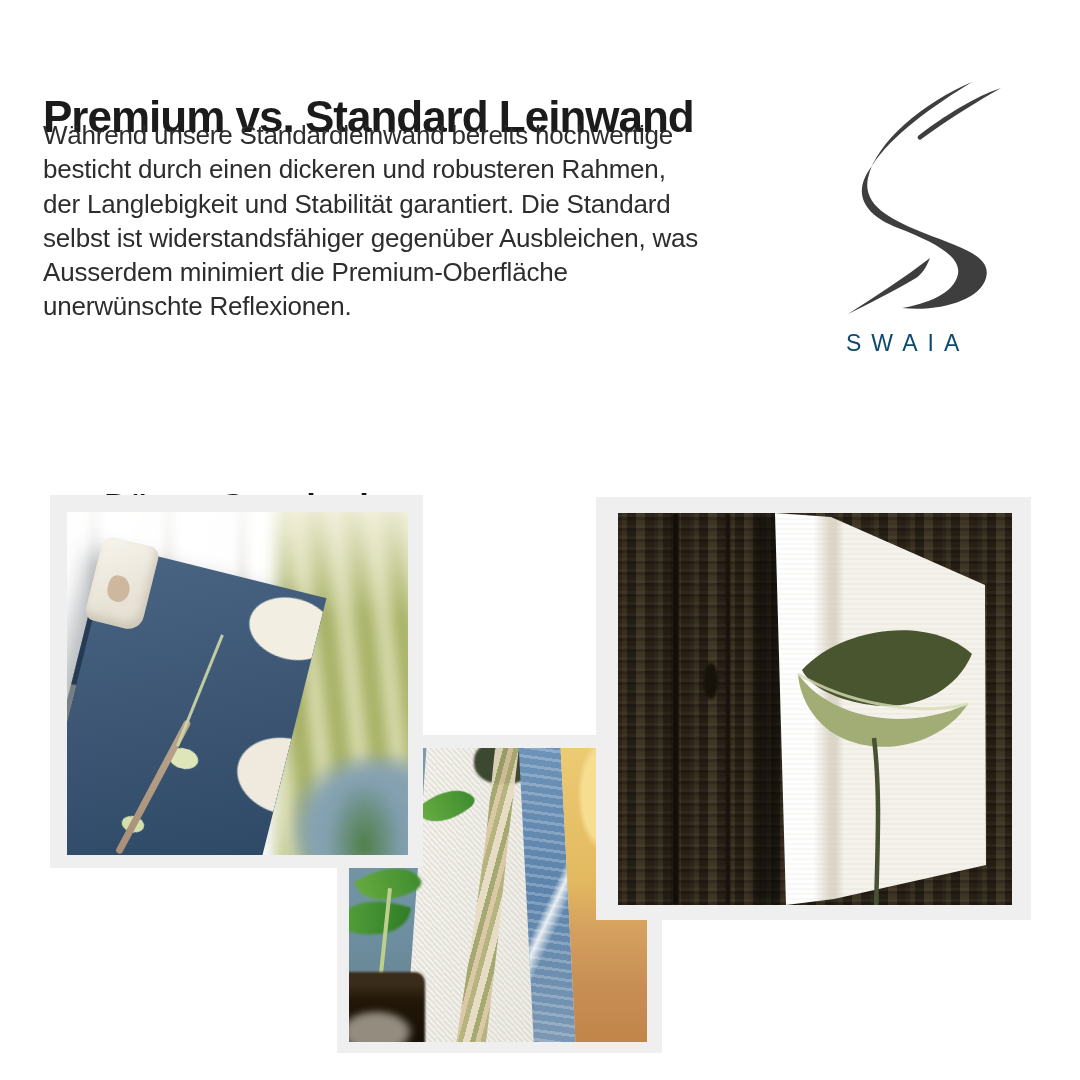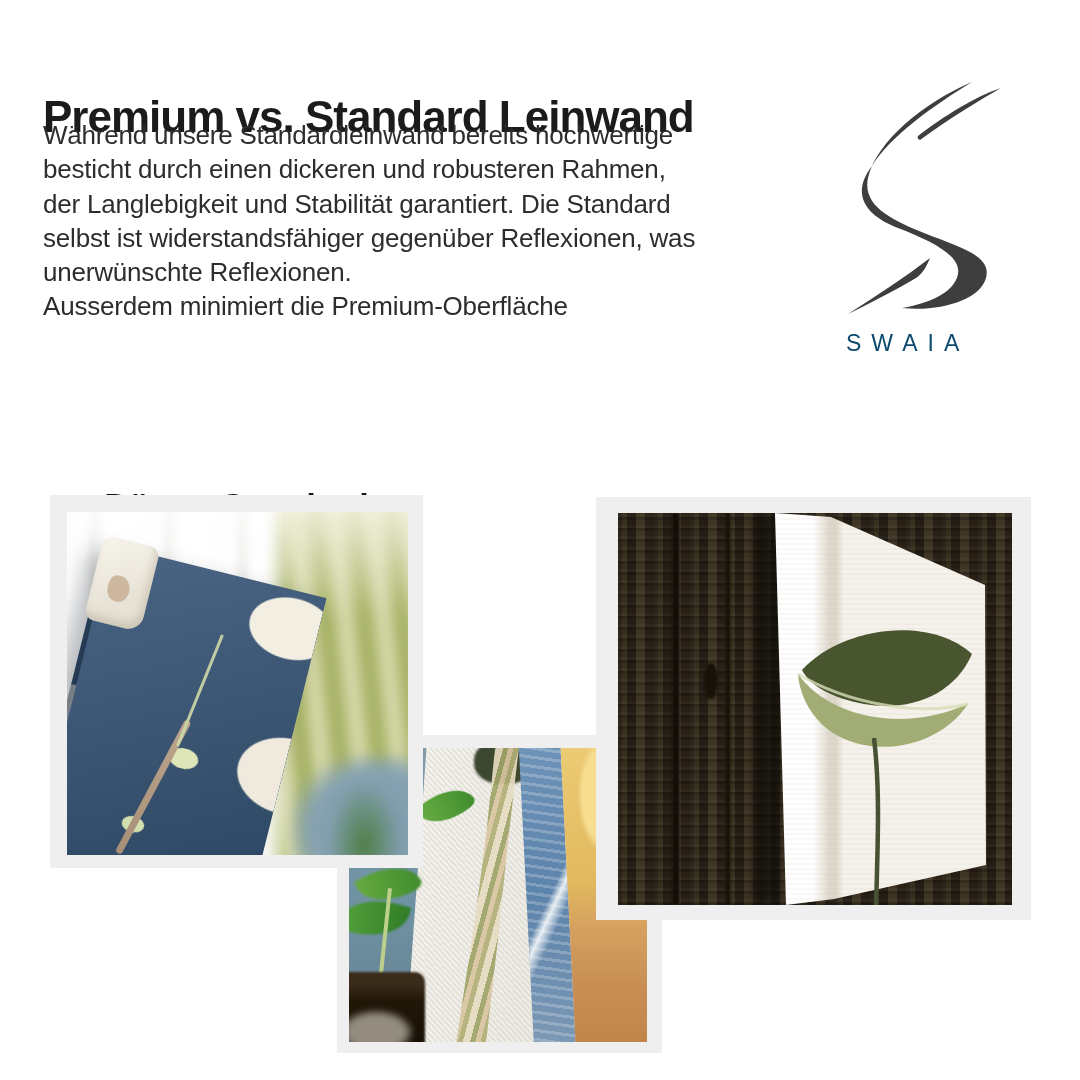--- a/index.html
+++ b/index.html
@@ -115,23 +115,23 @@
 <body>
 
 <div class="stage">
 
   <h1 class="title">Premium vs. Standard Leinwand</h1>
 
   <div class="intro">
     <div class="ln">Während unsere Standardleinwand bereits hochwertige</div>
     <div class="ln">besticht durch einen dickeren und robusteren Rahmen,</div>
     <div class="ln">der Langlebigkeit und Stabilität garantiert. Die Standard</div>
-    <div class="ln">selbst ist widerstandsfähiger gegenüber Reflexionen, was</div>
+    <div class="ln">selbst ist widerstandsfähiger gegenüber Ausbleichen, was</div>
+    <div class="ln">Ausserdem minimiert die Premium-Oberfläche</div>
     <div class="ln">unerwünschte Reflexionen.</div>
-    <div class="ln">Ausserdem minimiert die Premium-Oberfläche</div>
   </div>
 
   <div class="brand">
     <svg width="175" height="255" viewBox="0 0 175 255">
       <path fill="#3f3e3e" d="M 144 10 C 96 30, 48 70, 40 106 C 34 134, 64 148, 96 161 C 134 176, 164 184, 158 206 C 152 228, 112 240, 74 236 C 98 232, 126 222, 130 202 C 133 184, 106 170, 70 156 C 34 142, 24 120, 44 94 C 62 64, 108 32, 144 10 Z"></path>
       <path fill="#3f3e3e" d="M 92 68 C 122 46, 152 28, 173 16 C 148 24, 116 44, 90 64 C 89 66, 90 67, 92 68 Z"></path>
       <path fill="#3f3e3e" d="M 20 242 C 48 224, 76 206, 102 186 C 98 196, 94 202, 88 206 C 64 220, 40 232, 20 242 Z"></path>
     </svg>
     <div class="brand-name">SWAIA</div>
   </div>

